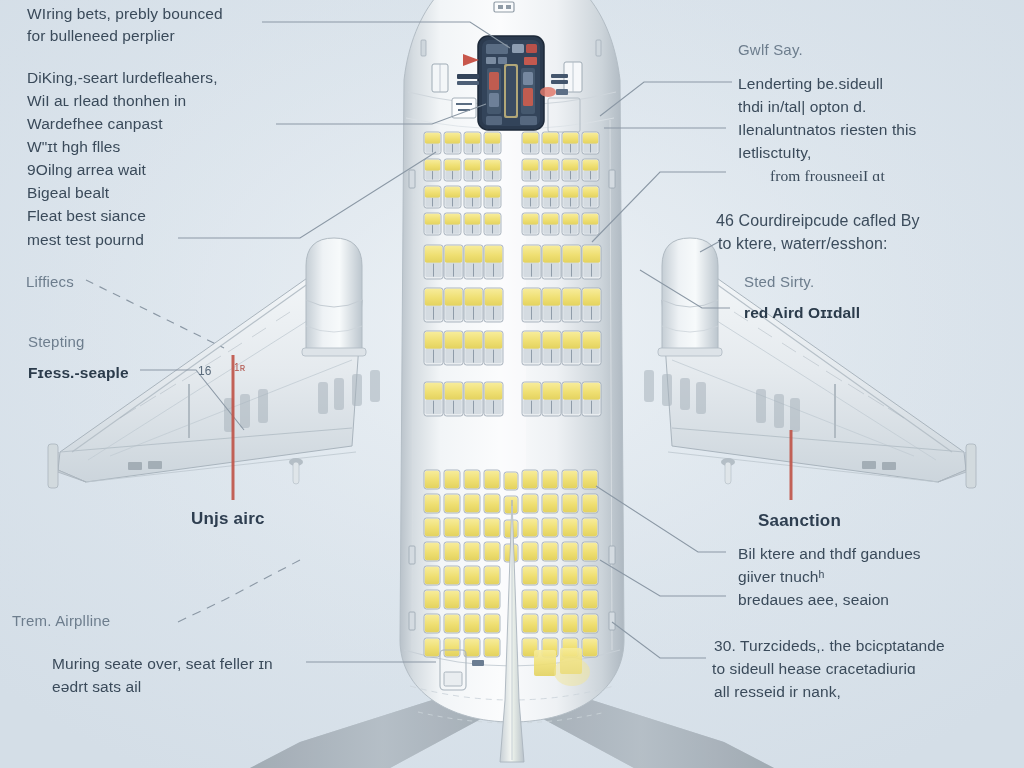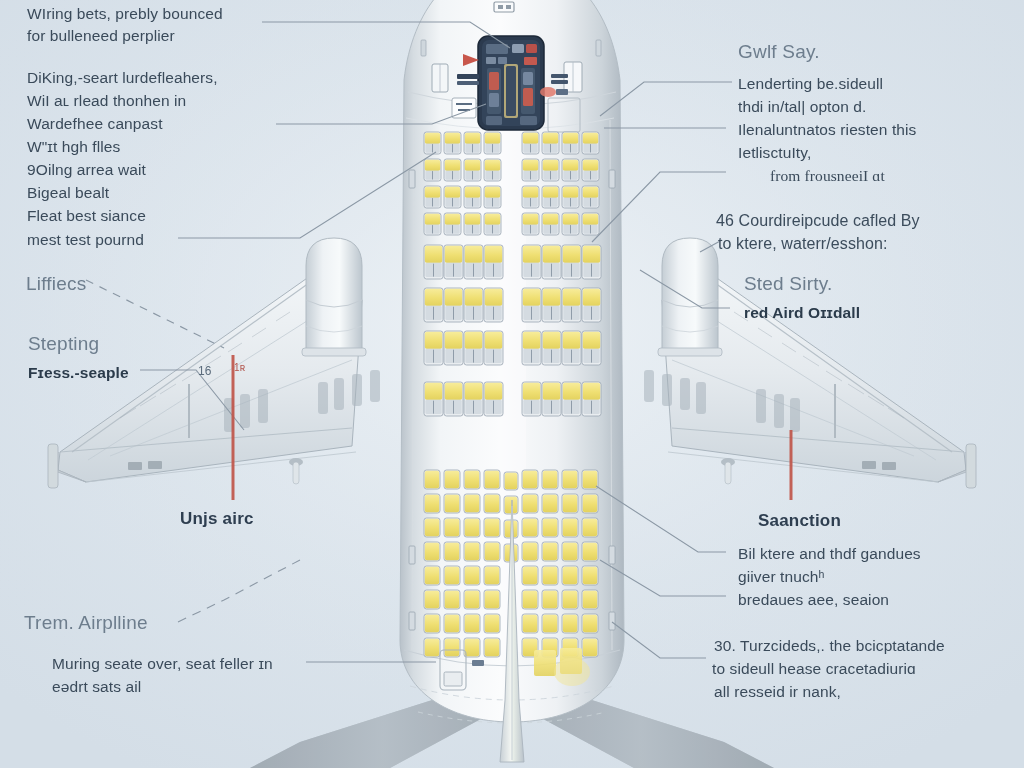--- a/index.html
+++ b/index.html
@@ -28,21 +28,21 @@
     position: absolute;
     color: #3a4a5a;
     font-size: 15.5px;
     line-height: 1.52;
     letter-spacing: 0.1px;
     white-space: pre-line;
     text-shadow: 0 0 1px rgba(220,229,236,.7);
   }
   .ann.head {
     color: #6d7d8d;
-    font-size: 19px;
+    font-size: 15px;
     letter-spacing: .2px;
     line-height: 1.3;
   }
   .ann.bold {
     color: #2b3b4b;
     font-weight: bold;
     font-size: 15.5px;
   }
   .ann.big {
     font-size: 16px;
@@ -1021,23 +1021,23 @@
   <div class="ann" style="left:27px; top:204px;">Fleat best siance</div>
   <div class="ann" style="left:27px; top:228px;">mest test pournd</div>
 
   <div class="ann head" style="left:26px; top:272px;">Liffiecs</div>
   <div class="ann head" style="left:28px; top:332px;">Stepting</div>
   <div class="ann bold" style="left:28px; top:361px;">Fɪess.-seaple</div>
 
   <div class="ann tiny" style="left:198px; top:362px;">16</div>
   <div class="ann tiny-red" style="left:234px; top:360px;">1ʀ</div>
 
-  <div class="ann wingbold" style="left:180px; top:506px;">Unjs airc</div>
-
-  <div class="ann head" style="left:24px; top:611px;">Trem. Airplline</div>
+  <div class="ann wingbold" style="left:191px; top:506px;">Unjs airc</div>
+
+  <div class="ann head" style="left:12px; top:611px;">Trem. Airplline</div>
   <div class="ann" style="left:52px; top:652px;">Muring seate over, seat feller ɪn</div>
   <div class="ann" style="left:52px; top:675px;">eədrt sats ail</div>
 
   <div class="ann head" style="left:738px; top:40px;">Gwlf Say.</div>
   <div class="ann" style="left:738px; top:72px;">Lenderting be.sideull</div>
   <div class="ann" style="left:738px; top:95px;">thdi in/tal| opton d.</div>
   <div class="ann" style="left:738px; top:118px;">Ilenaluntnatos riesten this</div>
   <div class="ann" style="left:738px; top:141px;text-align:right;">IetlisctuIty,</div>
   <div class="ann" style="left:770px; top:164px;font-family:Liberation Serif, serif;">from frousneeiI ɑt</div>
 

